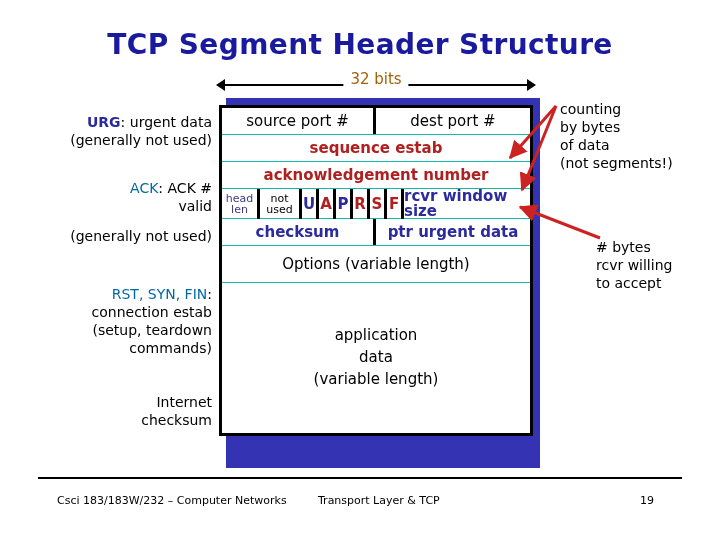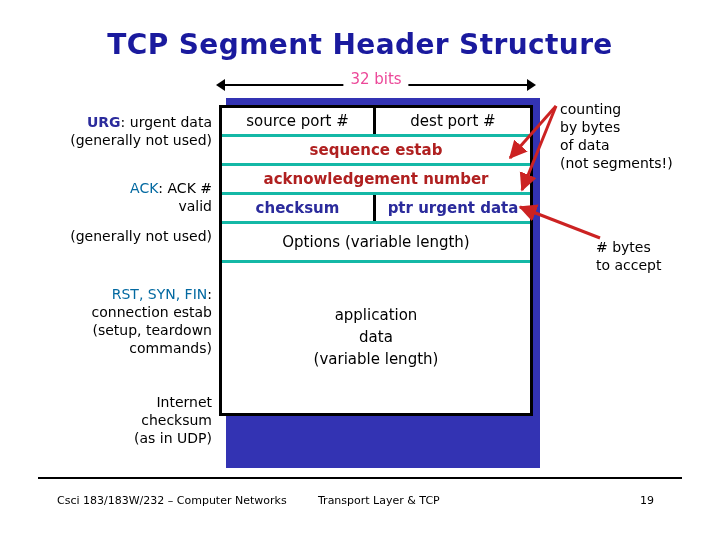--- a/index.html
+++ b/index.html
@@ -56,21 +56,21 @@
   #bits-ruler .arrow-left  { left: 0;  border-right: 9px solid #000; }
   #bits-ruler .arrow-right { right: 0; border-left:  9px solid #000; }
   #bits-ruler .rule-label {
     position: absolute;
     left: 50%;
     transform: translateX(-50%);
     top: -2px;
     background: #fff;
     padding: 0 7px;
     font-size: 15px;
-    color: #ec4899;
+    color: #a16207;
     white-space: nowrap;
   }
 
   
   #header-table-shadow {
     position: absolute;
     left: 226px;
     top: 98px;
     width: 314px;
     height: 370px;
@@ -80,21 +80,21 @@
     position: absolute;
     left: 219px;
     top: 105px;
     width: 314px;
     background: #fff;
     border: 3px solid #000;
     box-sizing: border-box;
   }
   .hrow {
     display: flex;
-    border-bottom: 3px solid #14b8a6;
+    border-bottom: 1px solid #14b8a6;
     box-sizing: border-box;
   }
   .hrow:last-child { border-bottom: none; }
   .hcell {
     box-sizing: border-box;
     display: flex;
     align-items: center;
     justify-content: center;
     text-align: center;
     font-size: 15px;
@@ -211,20 +211,37 @@
   </div>
 
   <div class="hrow">
     <div class="hcell full red">sequence estab</div>
   </div>
 
   <div class="hrow">
     <div class="hcell full red">acknowledgement number</div>
   </div>
 
+  <div class="hrow flagrow">
+    <div class="fcell headlen">
+      <span>head</span>
+      <span>len</span>
+    </div>
+    <div class="fcell notused">
+      <span>not</span>
+      <span>used</span>
+    </div>
+    <div class="fcell bit b-blue">U</div>
+    <div class="fcell bit b-red">A</div>
+    <div class="fcell bit b-blue">P</div>
+    <div class="fcell bit b-red">R</div>
+    <div class="fcell bit b-red">S</div>
+    <div class="fcell bit b-red">F</div>
+    <div class="fcell win">rcvr window size</div>
+  </div>
 
   <div class="hrow">
     <div class="hcell half divider blue">checksum</div>
     <div class="hcell half blue">ptr urgent data</div>
   </div>
 
   <div class="hrow">
     <div class="hcell full options">Options (variable length)</div>
   </div>
 
@@ -255,32 +272,32 @@
 <div class="side-note" id="note-rsf">
   <div><span class="tag-red">RST, SYN, FIN</span><span>:</span></div>
   <div>connection estab</div>
   <div>(setup, teardown</div>
   <div>commands)</div>
 </div>
 
 <div class="side-note" id="note-icks">
   <div>Internet</div>
   <div>checksum</div>
-  <div>(as in UDP)</div>
 </div>
 
 <div class="side-note" id="note-counting">
   <div>counting</div>
   <div>by bytes</div>
   <div>of data</div>
   <div>(not segments!)</div>
 </div>
 
 <div class="side-note" id="note-rcvwin">
   <div># bytes</div>
+  <div>rcvr willing</div>
   <div>to accept</div>
 </div>
 
 <svg id="arrows" viewBox="0 0 720 540">
   <defs>
     <marker id="ah" markerWidth="7" markerHeight="7" refX="5.5" refY="3" orient="auto">
       <path d="M0,0 L6,3 L0,6 z" fill="#cc2222"></path>
     </marker>
   </defs>
 

